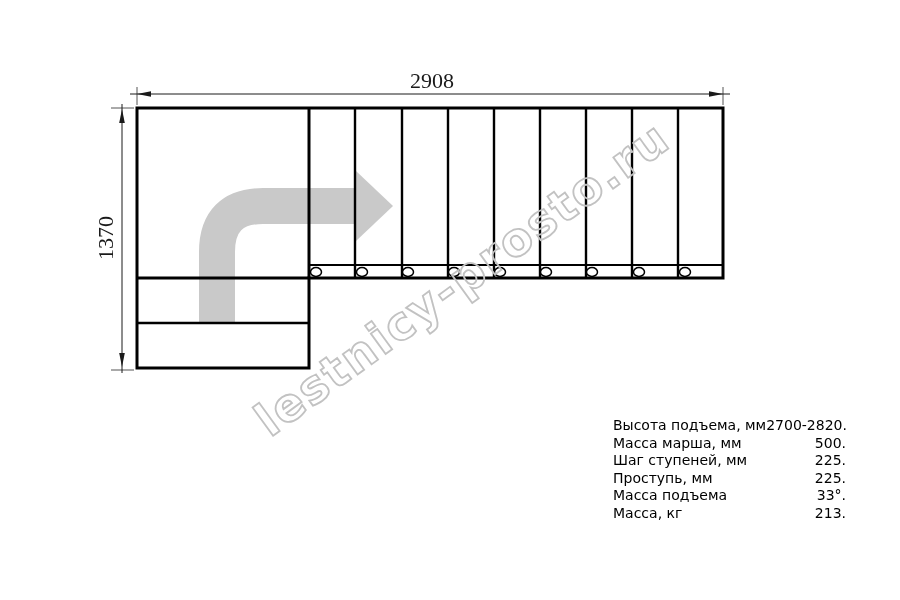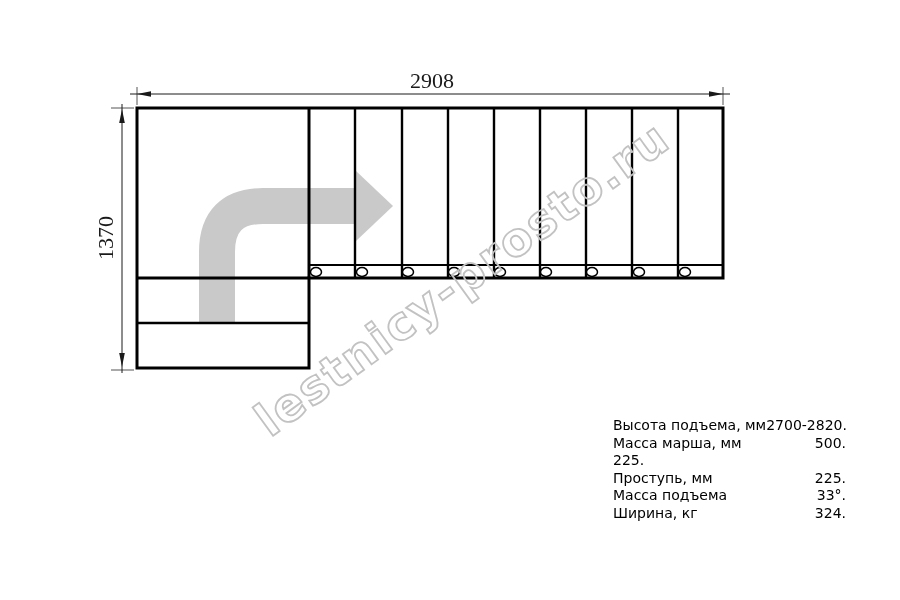--- a/index.html
+++ b/index.html
@@ -124,29 +124,30 @@
   <div class="specs">
     <div class="spec-row">
       <span class="spec-label">Высота подъема, мм</span>
       <span class="spec-value">2700-2820.</span>
     </div>
     <div class="spec-row">
       <span class="spec-label">Масса марша, мм</span>
       <span class="spec-value">500.</span>
     </div>
     <div class="spec-row">
+      <span class="spec-label">Шаг ступеней, мм</span>
       <span class="spec-value">225.</span>
     </div>
     <div class="spec-row">
       <span class="spec-label">Проступь, мм</span>
       <span class="spec-value">225.</span>
     </div>
     <div class="spec-row">
       <span class="spec-label">Масса подъема</span>
       <span class="spec-value">33°.</span>
     </div>
     <div class="spec-row">
-      <span class="spec-label">Ширина, кг</span>
-      <span class="spec-value">324.</span>
+      <span class="spec-label">Масса, кг</span>
+      <span class="spec-value">213.</span>
     </div>
   </div>
 
 </div>
 
 </body></html>

